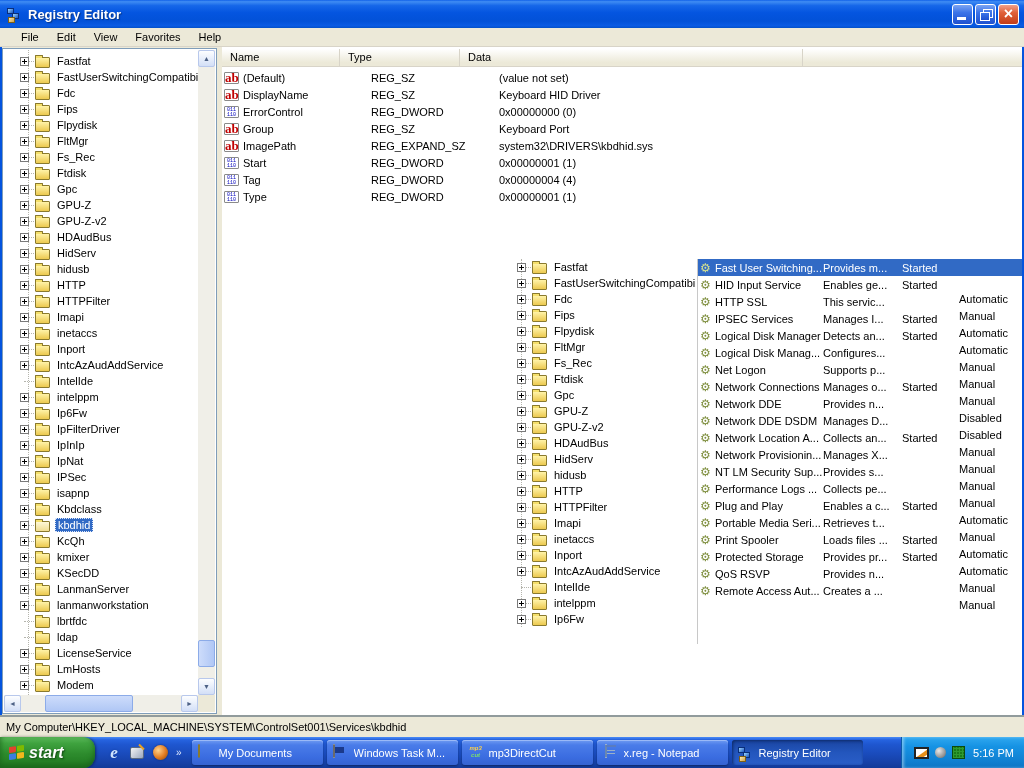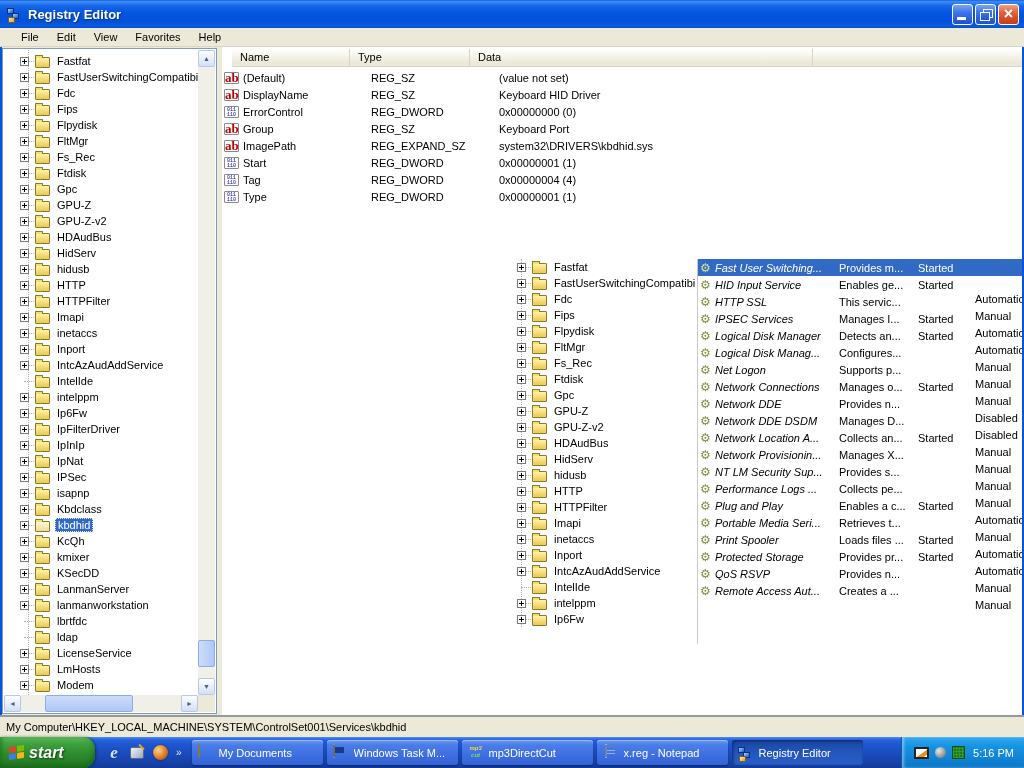--- a/index.html
+++ b/index.html
@@ -52,21 +52,21 @@
   .expander::after { content:""; position:absolute; left:3px; top:1px; width:1px; height:5px; background:#000; }
   .expander-spacer { width:9px; margin-right:6px; flex:none; }
   .folder { width:15px; height:11px; background:linear-gradient(180deg,#fff3a8,#ecc94f); border:1px solid #8a7a2e; border-radius:1px; position:relative; margin:2px 5px 0 0; flex:none; z-index:1; }
   .folder::before { content:""; position:absolute; top:-3px; left:-1px; width:6px; height:2px; background:#f5e06b; border:1px solid #8a7a2e; border-bottom:none; border-radius:1px 1px 0 0; }
   .folder.open { background:linear-gradient(180deg,#fdf8d8,#f0dd92); }
   .tree-label { padding:1px 2px; color:#000; }
   .tree-label.sel-label { background:#316AC5; color:#fff; border:1px dotted #e0e8f8; padding:0 2px; }
 
   
   .list-header { position:absolute; top:2px; left:0; right:0; height:18px; display:flex;
-    background:linear-gradient(180deg,#ffffff,#ECE9D8 80%); border-bottom:1px solid #d8d4c8;margin-left:10px; }
+    background:linear-gradient(180deg,#ffffff,#ECE9D8 80%); border-bottom:1px solid #d8d4c8; }
   .hdr-cell { padding:2px 0 0 8px; border-right:1px solid #d8d4c8; color:#000; }
   .hdr-name { width:118px; } .hdr-type { width:120px; } .hdr-data { width:343px; } .hdr-fill { flex:1; border-right:none; }
   .val-rows { position:absolute; top:22px; left:0; right:0; }
   .val-row { display:flex; align-items:center; height:17px; white-space:nowrap; }
   .vicon { width:15px; height:12px; margin:0 4px 0 2px; flex:none; border:1px solid #8a8a8a; background:#fff; border-radius:1px;
     font-size:13px; line-height:10px; text-align:center; overflow:hidden; }
   .vicon.string { color:#c00000; font-weight:bold; font-family:"Liberation Serif",serif; }
   .vicon.dword { color:#0000bb; font-family:"Liberation Mono",monospace; font-size:5px; line-height:5px; padding-top:1px; letter-spacing:0; }
   .vcell-name { width:103px; overflow:hidden; }
   .vcell-type { width:128px; overflow:hidden;margin-left:25px; }
@@ -74,21 +74,21 @@
 
   
   #ghost-tree { position:absolute; left:293px; top:212px; width:181px; overflow:hidden; background:#fff; }
 
   
   .services { position:absolute; left:475px; top:212px; width:327px; height:385px; background:#fff; border-left:1px solid #c8c8c8; overflow:hidden; }
   .svc-row { display:flex; align-items:center; height:17px; white-space:nowrap; color:#000; }
   .svc-row.sel { background:#316AC5; color:#fff; }
   .svc-gear { width:15px; margin-left:2px; font-size:12px; line-height:14px; color:#7f8f3f; flex:none; }
   .svc-row.sel .svc-gear { color:#d5e28f; }
-  .svc-name { width:124px; overflow:hidden;font-style:italic; }
+  .svc-name { width:108px; overflow:hidden; }
   .svc-desc { width:79px; overflow:hidden; }
   .svc-status { width:57px; overflow:hidden; }
   .svc-startup { flex:1; overflow:hidden;margin-top:28px; }
 
   
   .vscroll { position:absolute; top:1px; right:1px; width:17px; bottom:18px; background:#f0efe8; }
   .hscroll { position:absolute; left:1px; right:18px; bottom:1px; height:17px; background:#f0efe8; }
   .sb-corner { position:absolute; right:1px; bottom:1px; width:17px; height:17px; background:#ECE9D8; }
   .sb-btn { position:absolute; width:17px; height:17px; background:linear-gradient(180deg,#fdfeff,#d3dff7);
     border:1px solid #b8c8ec; border-radius:2px; color:#4d6185; font-size:7px; display:flex; align-items:center; justify-content:center; }

